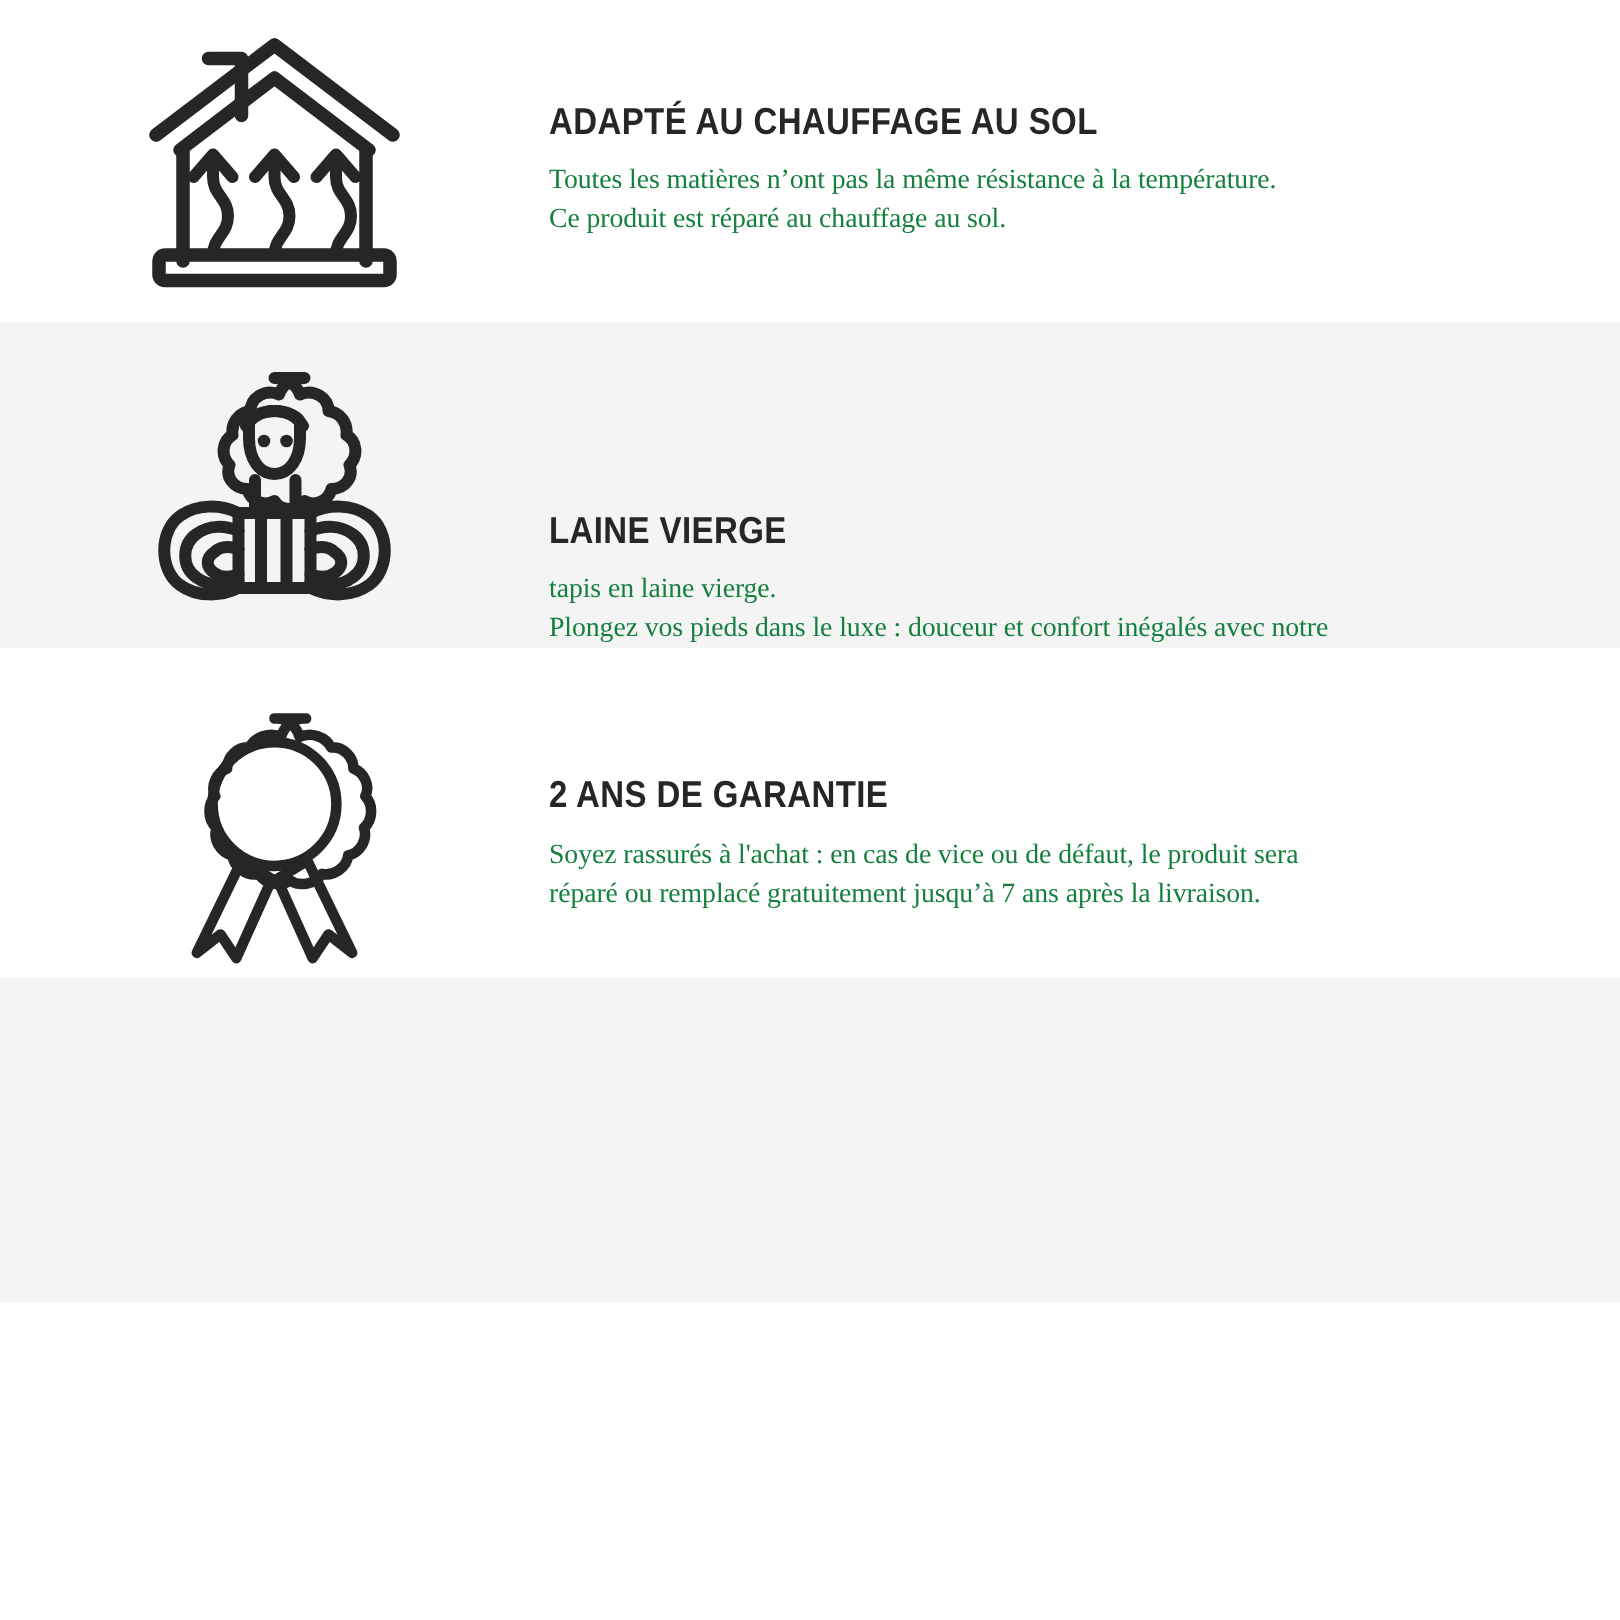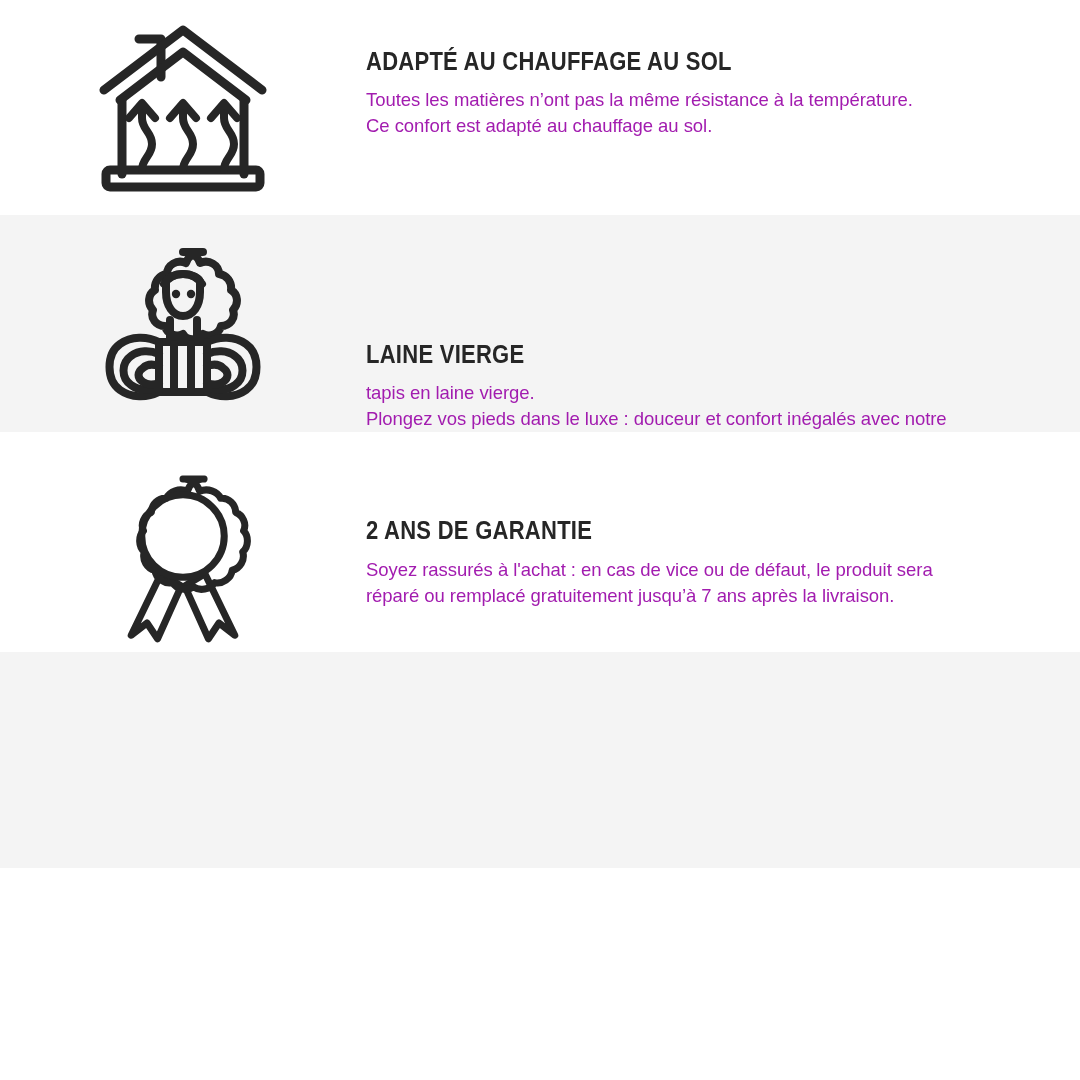--- a/index.html
+++ b/index.html
@@ -64,44 +64,44 @@
   .icon-box svg { display: block; width: 100%; height: 100%; }
 
   .text-cell {
     flex: 1 1 auto;
     padding-right: 70px;
     height: 100%;
     display: flex;
     flex-direction: column;
     justify-content: center;
   }
-  .row-1 .text-cell { justify-content: flex-start; padding-top: 48px; }
+  .row-1 .text-cell { justify-content: flex-start; padding-top: 68px; }
   .row-2 .text-cell { justify-content: flex-end; padding-top: 6px; }
   .row-3 .text-cell { justify-content: center; padding-top: 10px; }
 
   .feature-title {
     margin: 0 0 13px 0;
     font-family: "Liberation Sans Narrow", "Liberation Sans", sans-serif;
     font-weight: 700;
     font-size: 25px;
     line-height: 1.05;
     letter-spacing: 0.3px;
     color: #262626;
     text-transform: uppercase;
     transform: scaleX(0.88);
     transform-origin: left center;
   }
 
   .feature-desc {
     margin: 0;
-    font-family: Liberation Sans, sans-serif;
+    font-family: Liberation Serif, serif;
     font-weight: 400;
     font-size: 18.5px;
     line-height: 26px;
-    color: #a21caf;
+    color: #15803d;
     max-width: 640px;
     letter-spacing: -0.05px;
   }
   .feature-desc .line { display: block; white-space: nowrap; }
 
   .stroke {
     fill: none;
     stroke: #262626;
     stroke-width: 9;
     stroke-linecap: round;
@@ -146,21 +146,21 @@
           <path class="stroke-thin" d="M72 96 L85 81 L98 96"></path>
           <path class="stroke-thin" d="M126 148 c0 -12 10 -14 10 -26 c0 -12 -10 -14 -10 -26 v-9"></path>
           <path class="stroke-thin" d="M113 96 L126 81 L139 96"></path>
         </svg>
       </div>
     </div>
     <div class="text-cell">
       <h3 class="feature-title">ADAPTÉ AU CHAUFFAGE AU SOL</h3>
       <p class="feature-desc">
         <span class="line">Toutes les matières n’ont pas la même résistance à la température.</span>
-        <span class="line">Ce confort est adapté au chauffage au sol.</span>
+        <span class="line">Ce produit est réparé au chauffage au sol.</span>
       </p>
     </div>
   </div>
 
   <div class="row row-2">
     <div class="icon-cell">
       <div class="icon-box">
         <svg viewBox="0 0 170 172" xmlns="http://www.w3.org/2000/svg" aria-hidden="true">
 
           <path class="stroke-thin" d="M85 14

